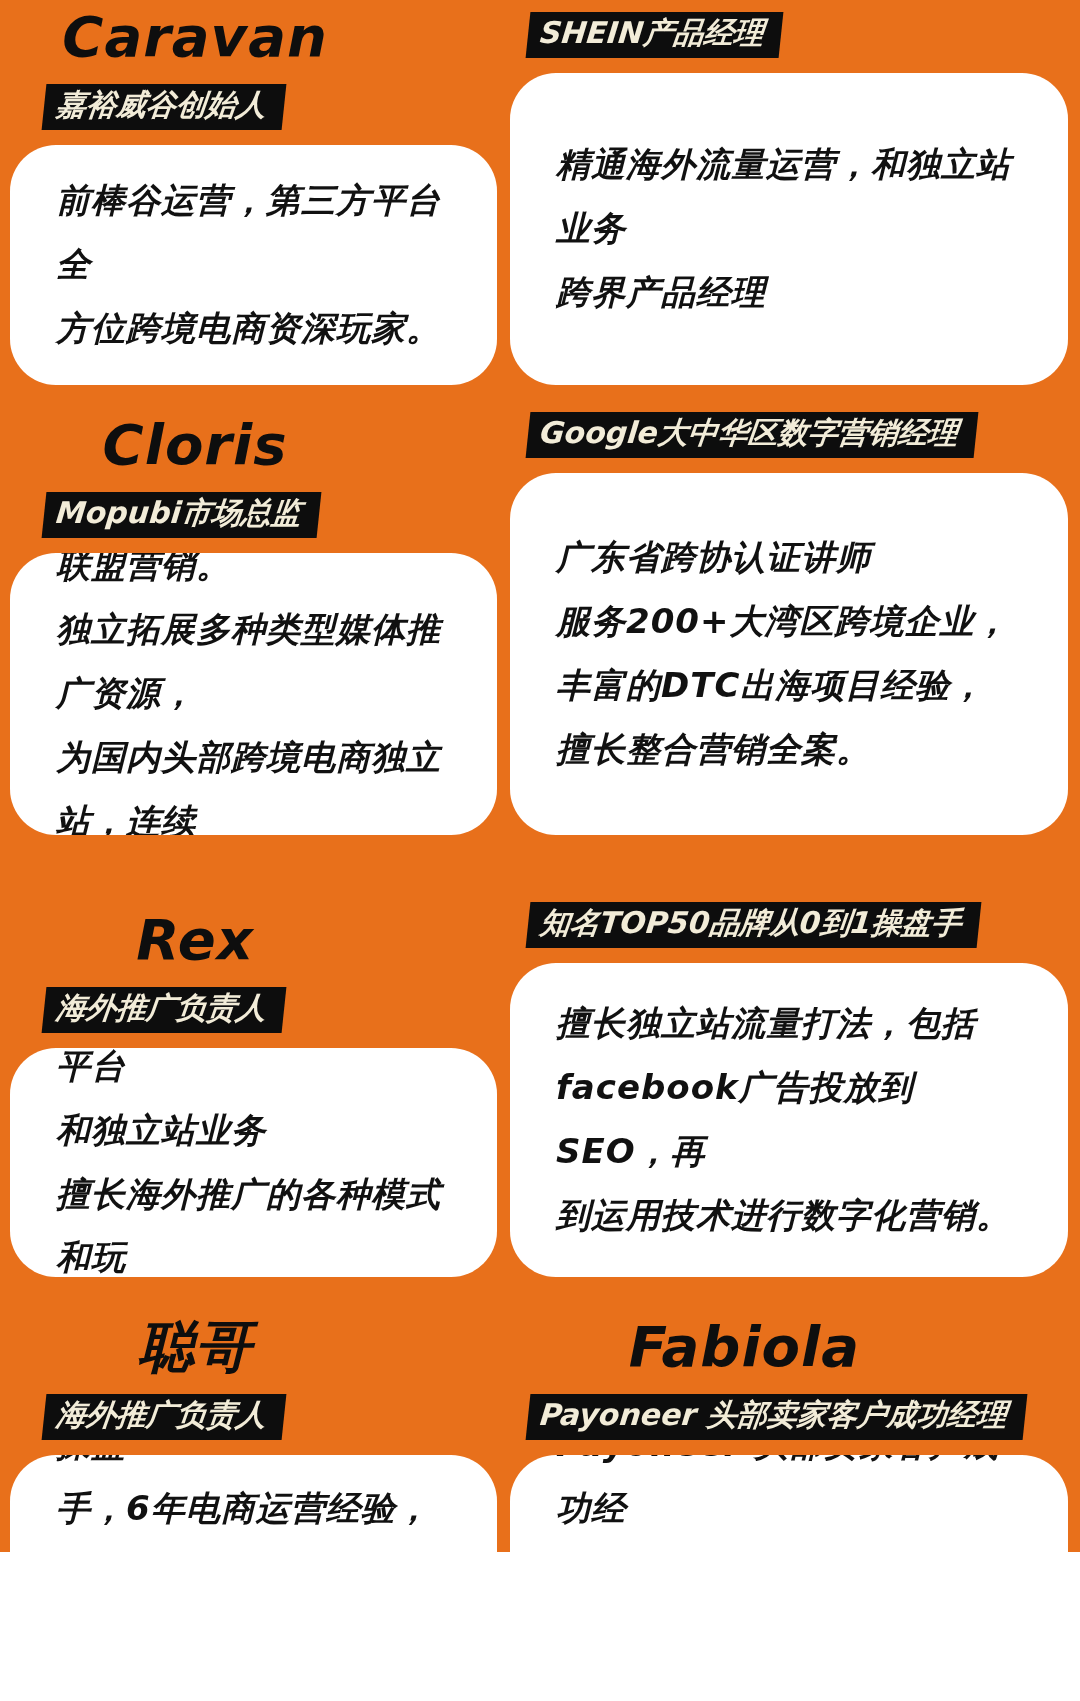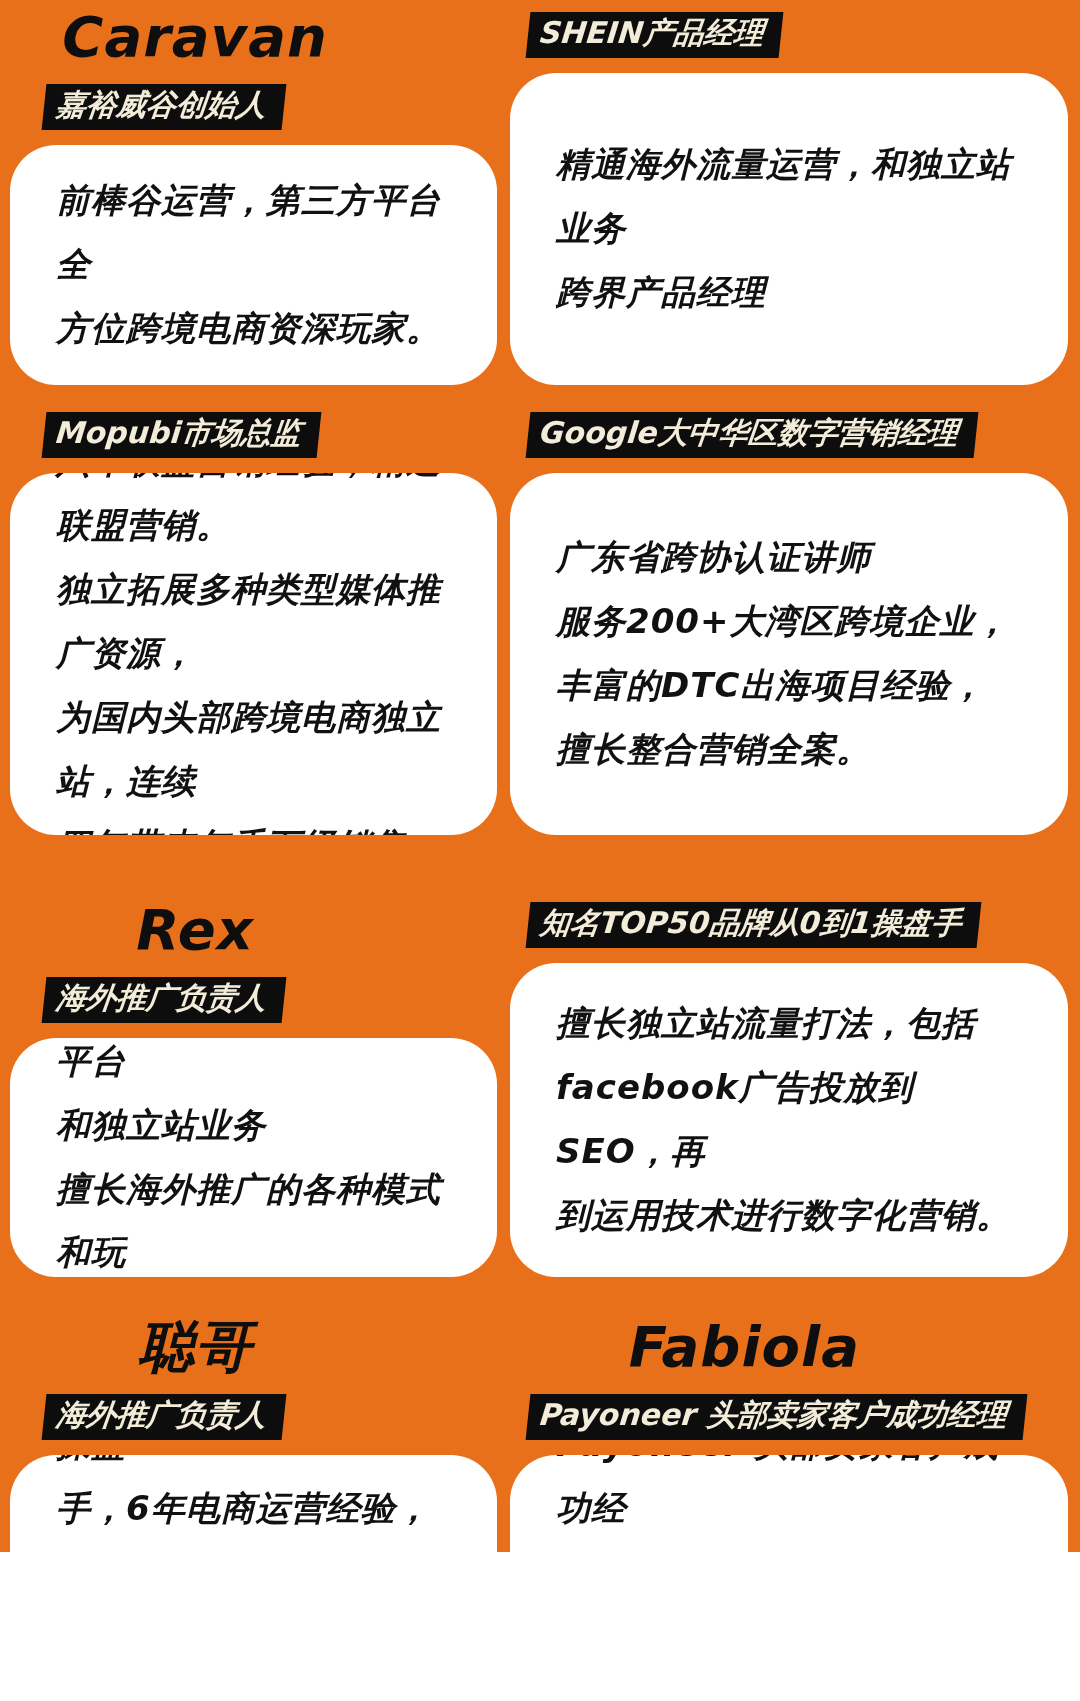--- a/index.html
+++ b/index.html
@@ -70,21 +70,21 @@
     font-size: 34px;
     line-height: 1.88;
     font-weight: 600;
     font-style: italic;
     letter-spacing: 1px;
     color: #111111;
     white-space: pre-line;
   }
   .cell.row1 .name { margin-top: 2px; }
   .cell.row2 .name { margin-top: 10px; }
-  .cell.row3 .name { margin-top: 5px; }
+  .cell.row3 .name { margin-top: 15px; }
   .cell.row4 .name { margin-top: 12px; }
   .cell.row1 .card { margin-bottom: 15px; }
   .cell.row2 .card { margin-bottom: 55px; }
   .cell.row3 .card { margin-bottom: 23px; }
   .cell.row4 .card { margin-bottom: 11px; }
 </style>
 </head>
 <body>
 
 <div class="poster">
@@ -100,20 +100,21 @@
 
   <section class="cell col-right row1">
     <div class="badge">SHEIN产品经理</div>
     <div class="card">
       <p class="desc">精通海外流量运营，和独立站业务
 跨界产品经理</p>
     </div>
   </section>
 
   <section class="cell col-left row2">
+    <h2 class="name">Cloris</h2>
     <div class="badge">Mopubi市场总监</div>
     <div class="card">
       <p class="desc">六年联盟营销经验，精通联盟营销。
 独立拓展多种类型媒体推广资源，
 为国内头部跨境电商独立站，连续
 四年带来年千万级销售。</p>
     </div>
   </section>
 
   <section class="cell col-right row2">

